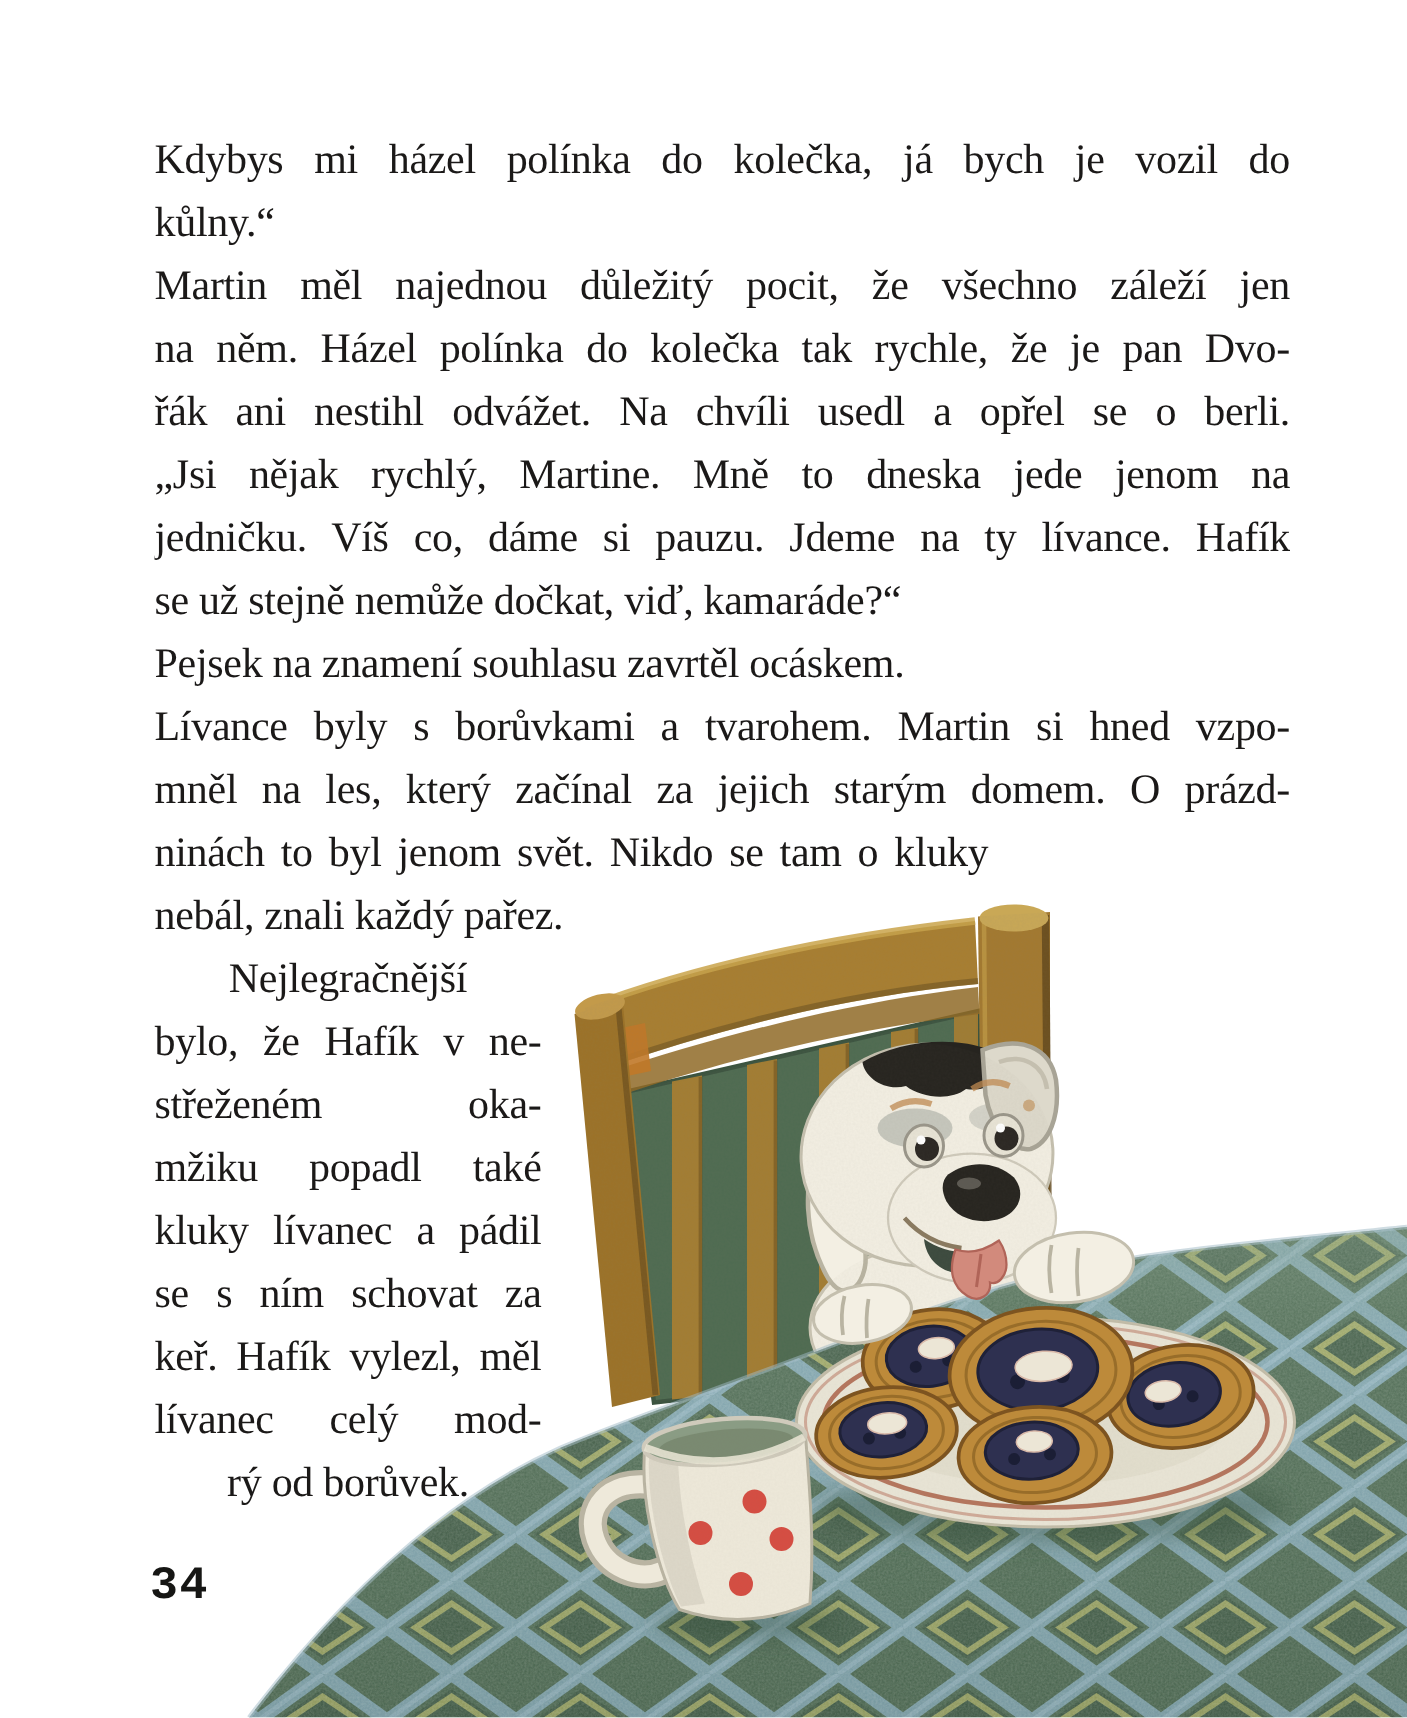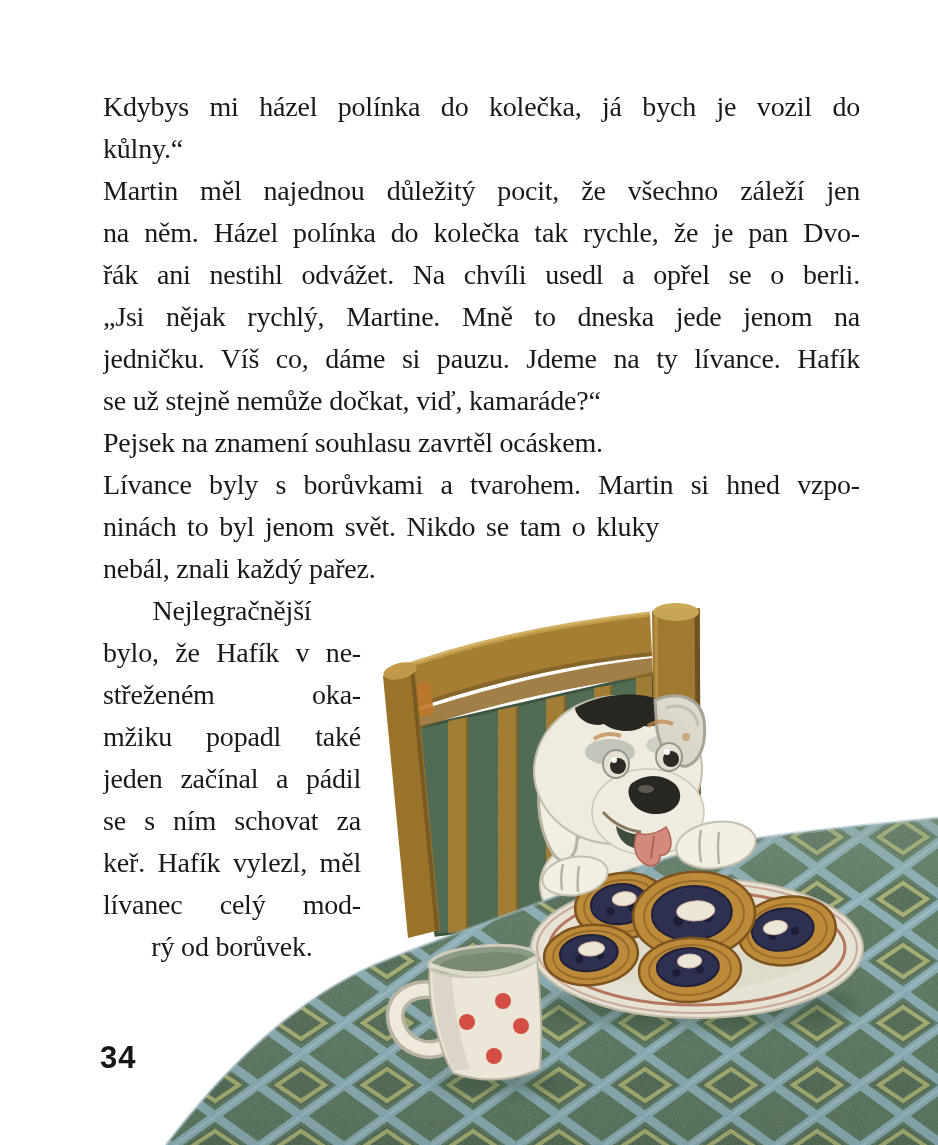--- a/index.html
+++ b/index.html
@@ -5,21 +5,21 @@
   html,body{margin:0;padding:0;background:#ffffff;}
   body{width:938px;height:1145px;position:relative;overflow:hidden;
        font-family:"Liberation Serif","DejaVu Serif",serif;}
   #illustration{position:absolute;left:0;top:0;width:938px;height:1145px;}
   #textcol{position:absolute;left:103px;top:86px;width:757px;color:var(--text,#1b1918);
            font-size:28px;letter-spacing:-0.2px;}
   .line{height:42px;line-height:42px;white-space:nowrap;}
   .j{white-space:normal;text-align:justify;text-align-last:justify;height:42px;line-height:42px;overflow:hidden;}
   .w556{width:556px;}
   .nw{width:258px;text-align:center;}
-  #pagenum{position:absolute;left:100px;top:1040px;font-family:Liberation Sans, sans-serif;
+  #pagenum{position:absolute;left:100px;top:1040px;font-family:Liberation Mono, monospace;
            font-weight:bold;font-size:31px;color:#161614;letter-spacing:1px;}
 </style>
 </head>
 <body>
 
 <svg id="illustration" viewBox="0 0 938 1145" xmlns="http://www.w3.org/2000/svg" aria-hidden="true">
   <defs>
     <pattern id="plaid" width="86" height="62" patternUnits="userSpaceOnUse">
       <rect width="86" height="62" style="fill:var(--cloth_green,#4e6a53)"></rect>
       <path d="M43,10 L74,31 L43,52 L12,31 Z" style="fill:var(--cloth_green_dark,#425c47)"></path>
@@ -234,26 +234,27 @@
   <div class="line j">Kdybys mi házel polínka do kolečka, já bych je vozil do</div>
   <div class="line">kůlny.“</div>
   <div class="line j">Martin měl najednou důležitý pocit, že všechno záleží jen</div>
   <div class="line j">na něm. Házel polínka do kolečka tak rychle, že je pan Dvo-</div>
   <div class="line j">řák ani nestihl odvážet. Na chvíli usedl a opřel se o berli.</div>
   <div class="line j">„Jsi nějak rychlý, Martine. Mně to dneska jede jenom na</div>
   <div class="line j">jedničku. Víš co, dáme si pauzu. Jdeme na ty lívance. Hafík</div>
   <div class="line">se už stejně nemůže dočkat, viď, kamaráde?“</div>
   <div class="line">Pejsek na znamení souhlasu zavrtěl ocáskem.</div>
   <div class="line j">Lívance byly s borůvkami a tvarohem. Martin si hned vzpo-</div>
+  <div class="line j">mněl na les, který začínal za jejich starým domem. O prázd-</div>
   <div class="line j w556">ninách to byl jenom svět. Nikdo se tam o kluky</div>
   <div class="line">nebál, znali každý pařez.</div>
   <div class="line nw">Nejlegračnější</div>
   <div class="line j nw">bylo, že Hafík v ne-</div>
   <div class="line j nw">střeženém oka-</div>
   <div class="line j nw">mžiku popadl také</div>
-  <div class="line j nw">jeden začínal a pádil</div>
+  <div class="line j nw">kluky lívanec a pádil</div>
   <div class="line j nw">se s ním schovat za</div>
   <div class="line j nw">keř. Hafík vylezl, měl</div>
   <div class="line j nw">lívanec celý mod-</div>
   <div class="line nw">rý od borůvek.</div>
 </div>
 
 <div id="pagenum">34</div>
 
 </body></html>

